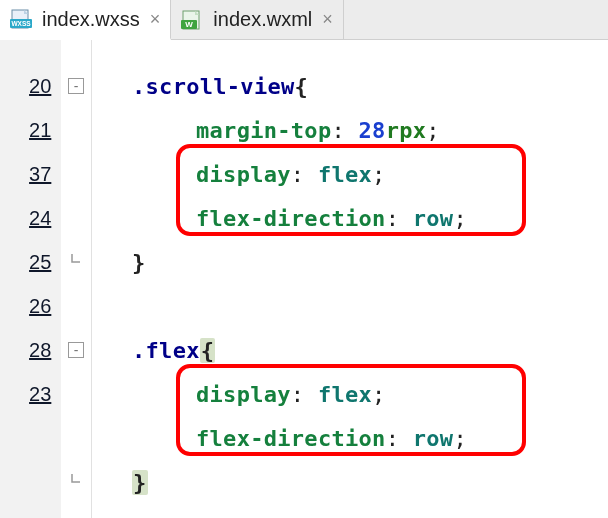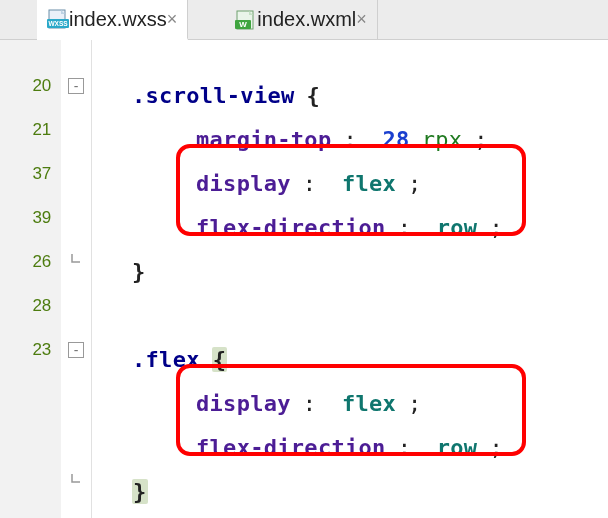--- a/index.html
+++ b/index.html
@@ -1,40 +1,40 @@
 <!DOCTYPE html>
 <html><head>
 <meta charset="utf-8">
 <style>
   * { margin: 0; padding: 0; box-sizing: border-box; }
   html, body { width: 608px; height: 518px; overflow: hidden; font-family: "Menlo", "Consolas", monospace; font-size: 22px; background: #ffffff; }
   .root { width: 608px; height: 518px; display: flex; flex-direction: column; background: #ffffff; }
   .tab-bar { height: 40px; background: #ececec; display: flex; align-items: stretch; border-bottom: 1px solid #cfcfcf; }
-  .tab { display: flex; align-items: center; gap: 0; padding: 0 10px; font-family: Arial, sans-serif; font-size: 20px; color: #222; border-right: 1px solid #cfcfcf; margin-left: 37px; }
+  .tab { display: flex; align-items: center; gap: 10px; padding: 0 10px; font-family: Arial, sans-serif; font-size: 20px; color: #222; border-right: 1px solid #cfcfcf; }
   .tab.active { background: #ffffff; border-bottom: 2px solid #ffffff; margin-bottom: -1px; }
   .tab .close { color: #888; font-size: 18px; }
   .file-icon { width: 22px; height: 20px; display: inline-flex; align-items: center; justify-content: center; }
   .editor { flex: 1; display: flex; position: relative; }
   .gutter { width: 92px; background: #f2f2f2; border-right: 1px solid #e1e1e1; display: flex; }
   .line-numbers { width: 62px; padding-top: 6px; }
-  .line-numbers .ln { height: 44px; display: flex; align-items: center; justify-content: flex-end; padding-right: 10px; color: #4d7c0f; font-size: 17px; font-family: Arial, sans-serif; }
+  .line-numbers .ln { height: 44px; display: flex; align-items: center; justify-content: flex-end; padding-right: 10px; color: #0f172a; font-size: 20px; font-family: Arial, sans-serif; text-decoration: underline; }
   .fold-col { width: 30px; background: #ffffff; padding-top: 6px; }
   .fold-col .fc { height: 44px; display: flex; align-items: center; justify-content: center; }
   .fold-box { width: 16px; height: 16px; border: 1px solid #999; background: #fff; display: flex; align-items: center; justify-content: center; font-size: 14px; color: #777; line-height: 1; font-family: Arial, sans-serif; }
   .code { flex: 1; padding-top: 6px; position: relative; }
-  .code-line { height: 44px; display: flex; align-items: flex-end; padding-left: 16px; white-space: pre; letter-spacing: 0.3px; gap: 12px; }
+  .code-line { height: 44px; display: flex; align-items: center; padding-left: 16px; white-space: pre; letter-spacing: 0.3px; }
   .i1 { padding-left: 40px; }
   .i2 { padding-left: 104px; }
   .tok-sel { color: #000088; font-weight: 600; }
   .tok-brace { color: #222; font-weight: 600; }
   .tok-brace-hl { color: #222; font-weight: 600; background: #d6e2c8; border-radius: 2px; padding: 0 1px; }
-  .tok-prop { color: #4c1d95; font-weight: 600; }
+  .tok-prop { color: #15803d; font-weight: 600; }
   .tok-colon { color: #222; }
   .tok-num { color: #1a3fcf; font-weight: 600; }
-  .tok-unit { color: #207a20; font-weight: 400; }
+  .tok-unit { color: #207a20; font-weight: 700; }
   .tok-val { color: #0f766e; font-weight: 600; }
   .tok-semi { color: #222; }
   .callout { position: absolute; border: 4px solid #ff0000; border-radius: 14px; pointer-events: none; }
 </style>
 </head>
 <body>
 
 <div class="root">
 
   <div class="tab-bar">
@@ -64,21 +64,22 @@
     </div>
   </div>
 
   <div class="editor">
     <div class="gutter">
       <div class="line-numbers">
         <div class="ln" style="height:18px"></div>
         <div class="ln">20</div>
         <div class="ln">21</div>
         <div class="ln">37</div>
-        <div class="ln">39</div>
+        <div class="ln">24</div>
+        <div class="ln">25</div>
         <div class="ln">26</div>
         <div class="ln">28</div>
         <div class="ln">23</div>
       </div>
       <div class="fold-col">
         <div class="fc" style="height:18px"></div>
         <div class="fc">
             <span class="fold-box">-</span>
           </div>
         <div class="fc"></div>

